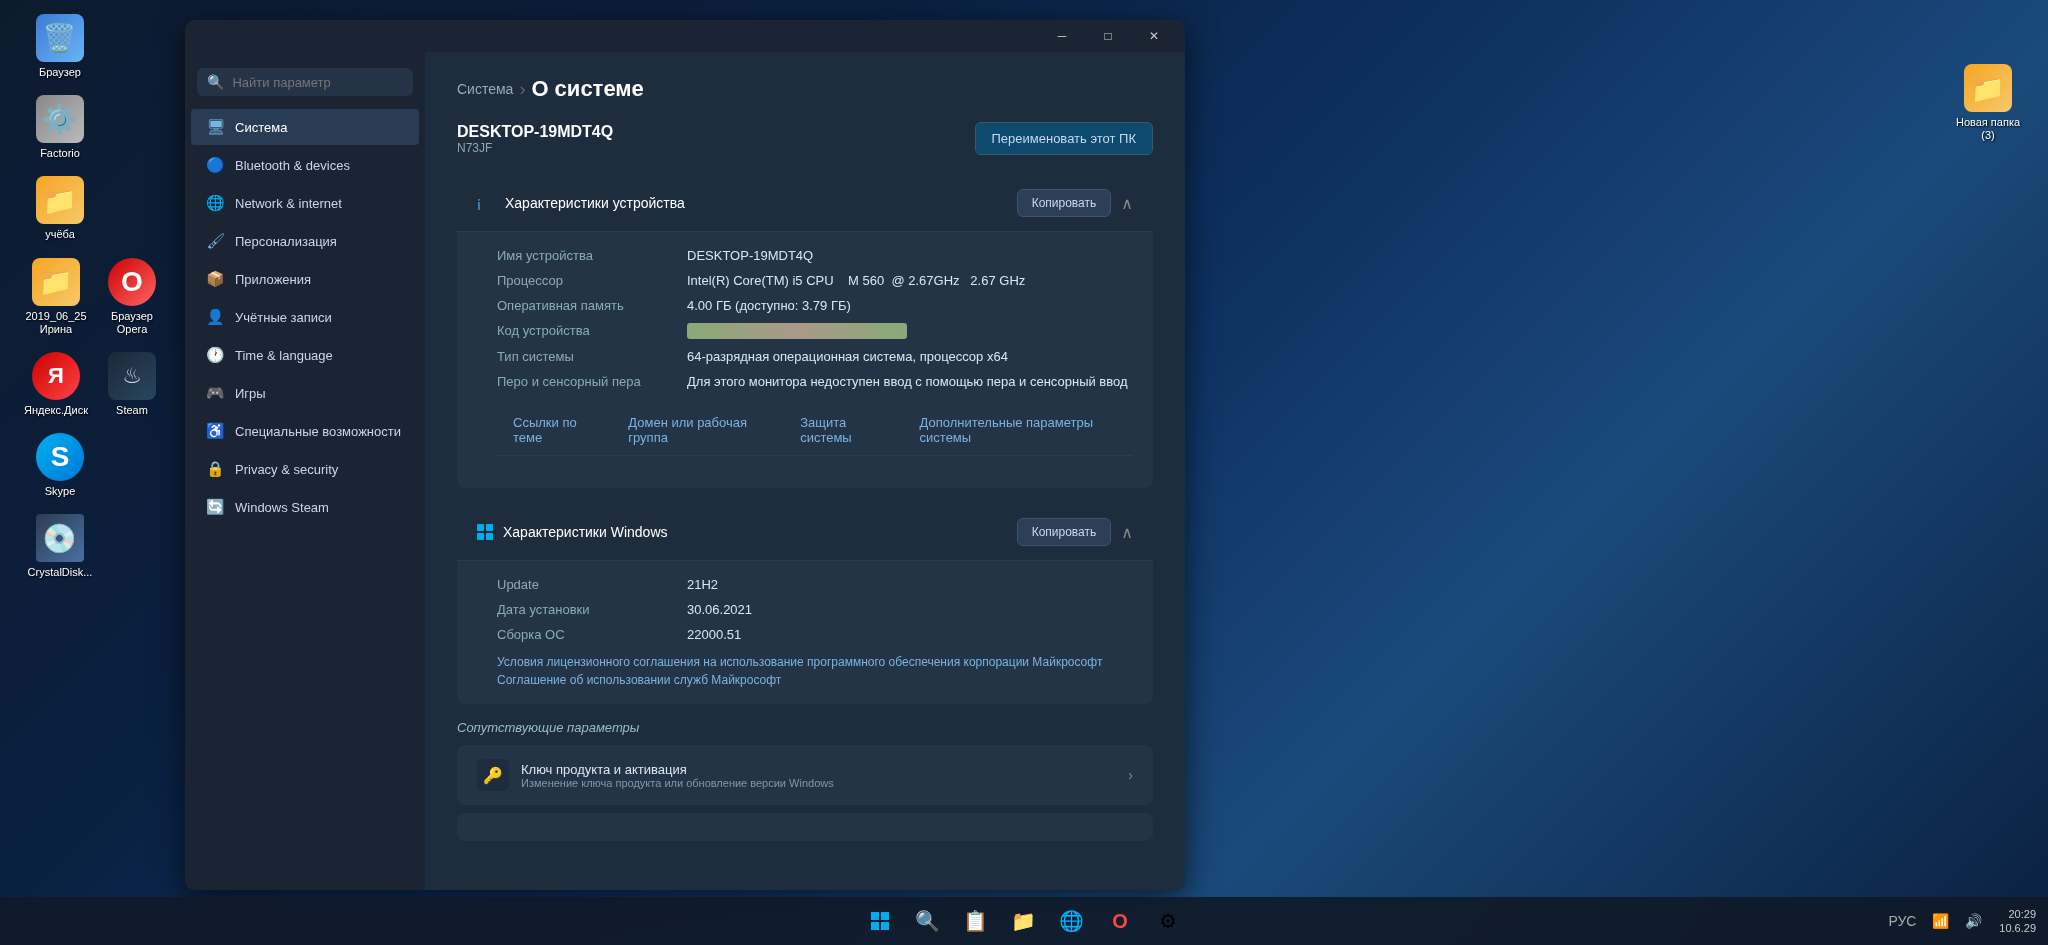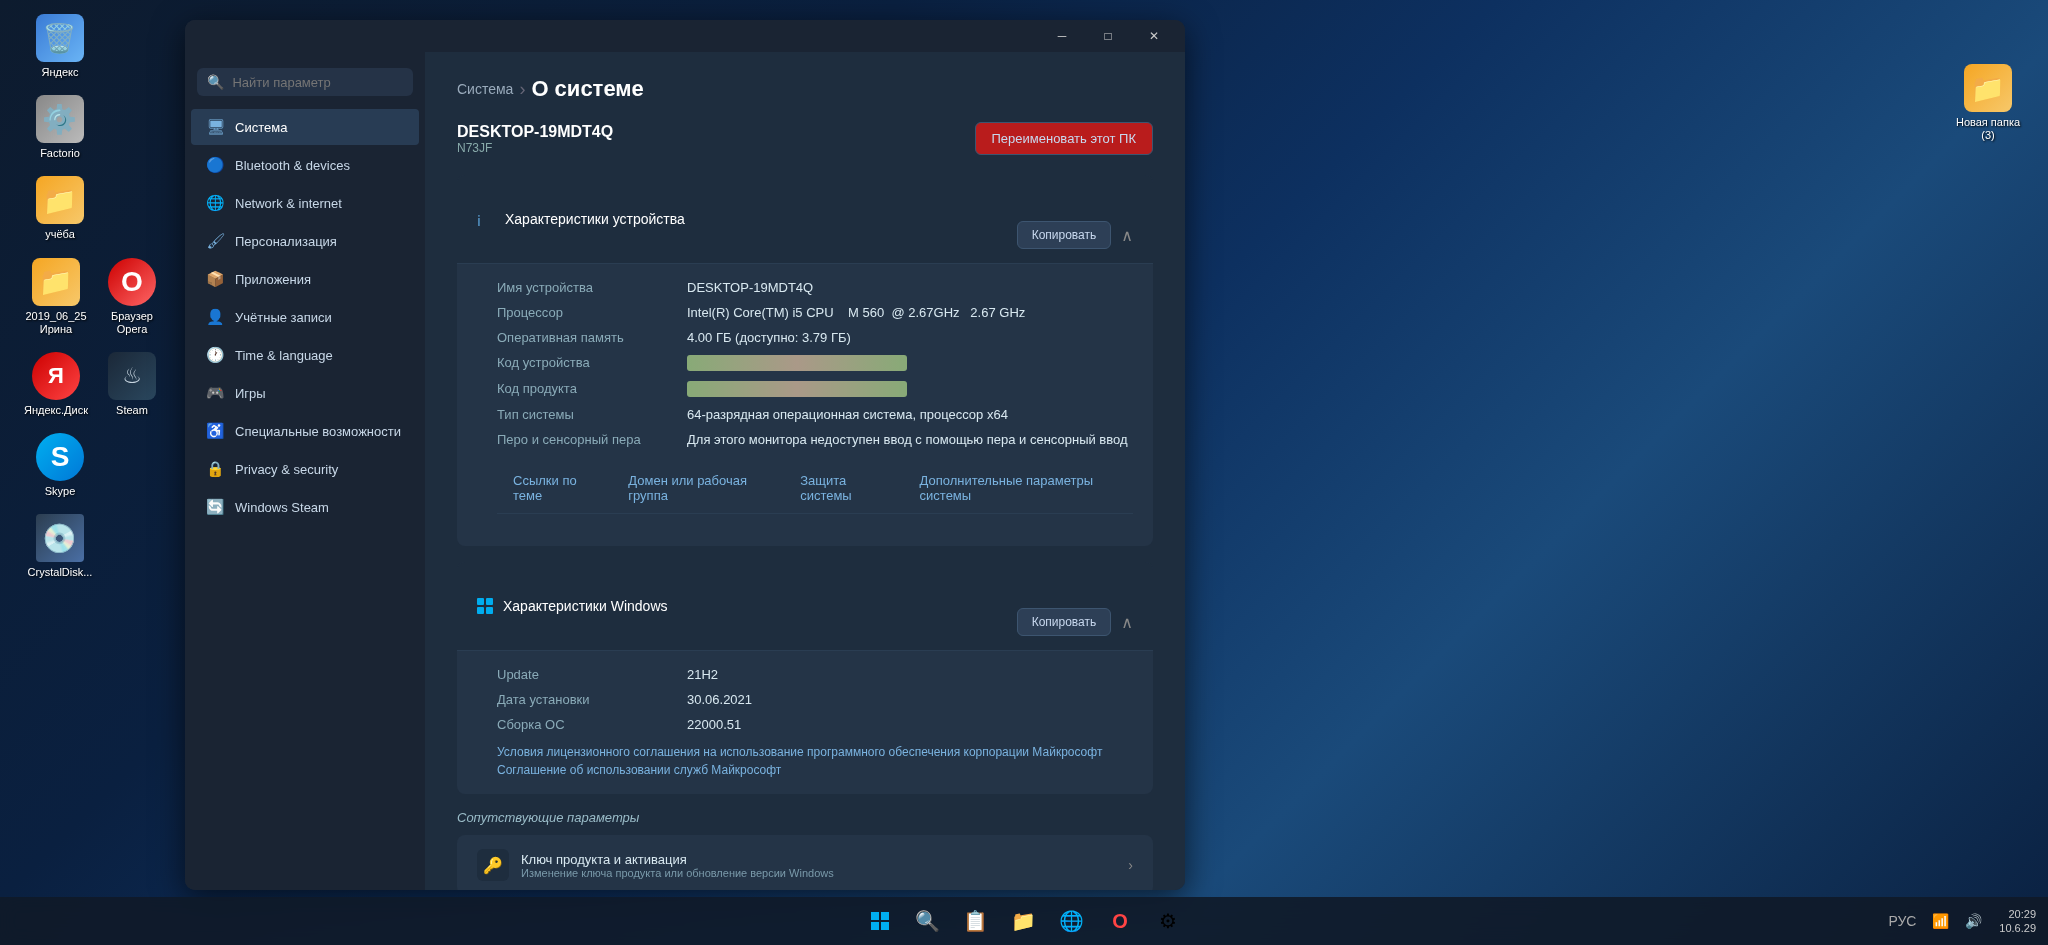--- a/index.html
+++ b/index.html
@@ -227,21 +227,21 @@
       color: #fff;
       font-size: 16px;
       font-weight: 600;
     }
     .pc-name-info p {
       color: #8aa;
       font-size: 12px;
     }
 
     .btn-rename {
-      background: #b91c1c;
+      background: #0c4a6e;
       color: #c8d8ee;
       border: 1px solid #3d5570;
       border-radius: 6px;
       padding: 8px 16px;
       font-size: 13px;
       cursor: pointer;
     }
 
     
     .section-card {
@@ -273,21 +273,20 @@
       width: 18px;
       height: 18px;
       color: #5a9fd4;
       font-size: 15px;
     }
 
     .section-actions {
       display: flex;
       align-items: center;
       gap: 10px;
-      margin-top: 32px;
     }
 
     .btn-copy {
       background: #2d3f56;
       color: #c8d8ee;
       border: 1px solid #3d5570;
       border-radius: 6px;
       padding: 6px 14px;
       font-size: 12px;
       cursor: pointer;
@@ -469,21 +468,21 @@
   </style>
 </head>
 <body>
 
 <div class="desktop"></div>
 <div class="swirl"></div>
 
 <div class="desktop-icons-left">
   <div class="desktop-icon">
     <div class="icon-img icon-recycle">🗑️</div>
-    <span class="icon-label">Яндекс</span>
+    <span class="icon-label">Браузер</span>
   </div>
   <div class="desktop-icon">
     <div class="icon-img icon-gear">⚙️</div>
     <span class="icon-label">Factorio</span>
   </div>
   <div class="desktop-icon">
     <div class="icon-img icon-folder">📁</div>
     <span class="icon-label">учёба</span>
   </div>
   <div style="display:flex;gap:4px;">
@@ -620,24 +619,20 @@
           <div class="info-row">
             <span class="info-label">Процессор</span>
             <span class="info-value">Intel(R) Core(TM) i5 CPU &nbsp;&nbsp; M 560 &nbsp;@ 2.67GHz &nbsp; 2.67 GHz</span>
           </div>
           <div class="info-row">
             <span class="info-label">Оперативная память</span>
             <span class="info-value">4.00 ГБ (доступно: 3.79 ГБ)</span>
           </div>
           <div class="info-row">
             <span class="info-label">Код устройства</span>
-            <span class="info-value redacted"></span>
-          </div>
-          <div class="info-row">
-            <span class="info-label">Код продукта</span>
             <span class="info-value redacted"></span>
           </div>
           <div class="info-row">
             <span class="info-label">Тип системы</span>
             <span class="info-value">64-разрядная операционная система, процессор x64</span>
           </div>
           <div class="info-row">
             <span class="info-label">Перо и сенсорный пера</span>
             <span class="info-value">Для этого монитора недоступен ввод с помощью пера и сенсорный ввод</span>
           </div>

